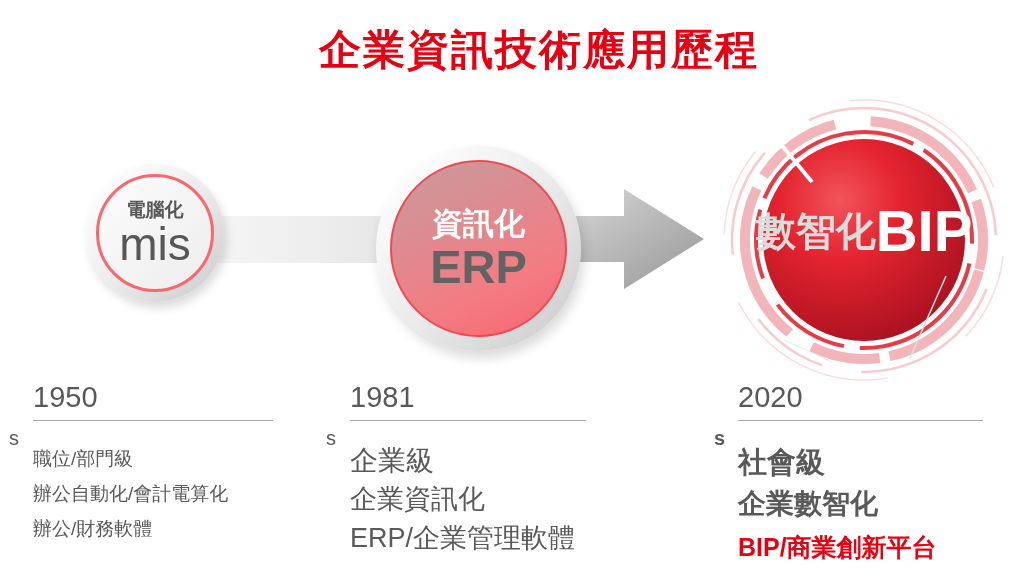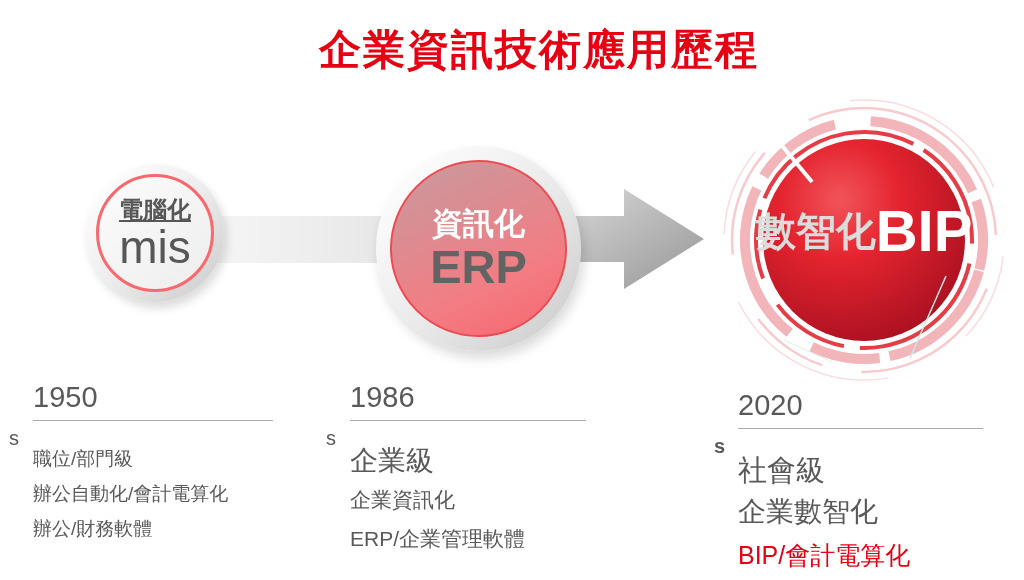--- a/index.html
+++ b/index.html
@@ -15,21 +15,21 @@
          background:linear-gradient(90deg,#f5f5f5 0%,#eeeeee 55%,#e7e7e7 100%);}
   .arrow2{position:absolute;left:552px;top:183px;z-index:1;}
 
   
   .c1-outer{position:absolute;left:86px;top:164px;width:138px;height:138px;border-radius:50%;z-index:2;
             background:linear-gradient(135deg,#ffffff 8%,#ececec 52%,#c9c9c9 100%);
             box-shadow:3px 6px 10px rgba(0,0,0,0.14);}
   .c1-ring{position:absolute;inset:10px;border-radius:50%;border:3px solid #f9686c;
            background:linear-gradient(135deg,#fcfcfc 0%,#ededed 100%);
            display:flex;flex-direction:column;align-items:center;justify-content:center;}
-  .c1-name{font-size:24px;font-weight:bold;color:#575757;line-height:1.15;text-decoration:underline;}
+  .c1-name{font-size:19px;font-weight:bold;color:#575757;line-height:1.15;}
   .c1-abbr{font-size:46px;font-weight:normal;color:#575757;line-height:1;}
 
   
   .c2-outer{position:absolute;left:376px;top:146px;width:205px;height:205px;border-radius:50%;z-index:2;
             background:linear-gradient(135deg,#ffffff 8%,#e9e9e9 55%,#c8c8c8 100%);
             box-shadow:3px 7px 12px rgba(0,0,0,0.15);}
   .c2-inner{position:absolute;inset:14px;border-radius:50%;border:2px solid #ee4a52;
             background:linear-gradient(155deg,#c79b9f 0%,#dd8b90 35%,#f37c83 68%,#f8666e 100%);
             display:flex;flex-direction:column;align-items:center;justify-content:center;text-align:center;}
   .c2-name{font-size:31px;font-weight:bold;color:#ffffff;line-height:1.2;}
@@ -40,30 +40,30 @@
   .c3-label{position:absolute;left:714px;top:90px;width:300px;height:300px;z-index:3;
             display:flex;flex-direction:row;align-items:center;justify-content:center;
             transform:translateY(-9px);}
   .c3-name{font-size:40px;font-weight:bold;color:#dcdcdc;line-height:1.1;}
   .c3-abbr{font-size:58px;font-weight:bold;color:#ffffff;line-height:1.0;}
 
   
   .col{position:absolute;top:383px;color:#595959;z-index:2;}
   .col1{left:33px;width:240px;}
   .col2{left:350px;width:236px;}
-  .col3{left:738px;width:245px;margin-top:8px;}
+  .col3{left:738px;width:245px;}
   .year{font-size:29px;line-height:29px;color:#595959;}
   .rule{height:1px;background:#ababab;margin-top:8px;}
   .suffix{display:block;font-size:20px;line-height:15px;margin-top:10px;margin-bottom:-5px;
           transform:translateX(-24px);}
   .col3 .suffix{font-weight:bold;}
   .col1 .item{font-size:19px;line-height:35px;}
-  .col2 .item{font-size:21px;line-height:39px;}
+  .col2 .item{font-size:27px;line-height:39px;}
   .col2 .item:nth-of-type(3){font-size:28px;}
-  .col3 .item{font-weight:normal;}
+  .col3 .item{font-weight:bold;}
   .col3 .item-1{font-size:29px;line-height:42px;}
   .col3 .item-2{font-size:28px;line-height:42px;}
   .col3 .item-3{font-size:25px;line-height:44px;color:#e60012;}
 </style>
 </head>
 <body>
 
 <div class="canvas">
 
   <div class="title">企業資訊技術應用歷程</div>
@@ -119,30 +119,30 @@
   <div class="col col1">
     <div class="year">1950</div>
     <div class="rule"></div>
     <span class="suffix">s</span>
     <div class="item item-1">職位/部門級</div>
     <div class="item item-2">辦公自動化/會計電算化</div>
     <div class="item item-3">辦公/財務軟體</div>
   </div>
 
   <div class="col col2">
-    <div class="year">1986</div>
+    <div class="year">1981</div>
     <div class="rule"></div>
     <span class="suffix">s</span>
     <div class="item item-1">企業級</div>
     <div class="item item-2">企業資訊化</div>
     <div class="item item-3">ERP/企業管理軟體</div>
   </div>
 
   <div class="col col3">
     <div class="year">2020</div>
     <div class="rule"></div>
     <span class="suffix">s</span>
     <div class="item item-1">社會級</div>
     <div class="item item-2">企業數智化</div>
-    <div class="item item-3">BIP/會計電算化</div>
+    <div class="item item-3">BIP/商業創新平台</div>
   </div>
 
 </div>
 
 </body></html>

